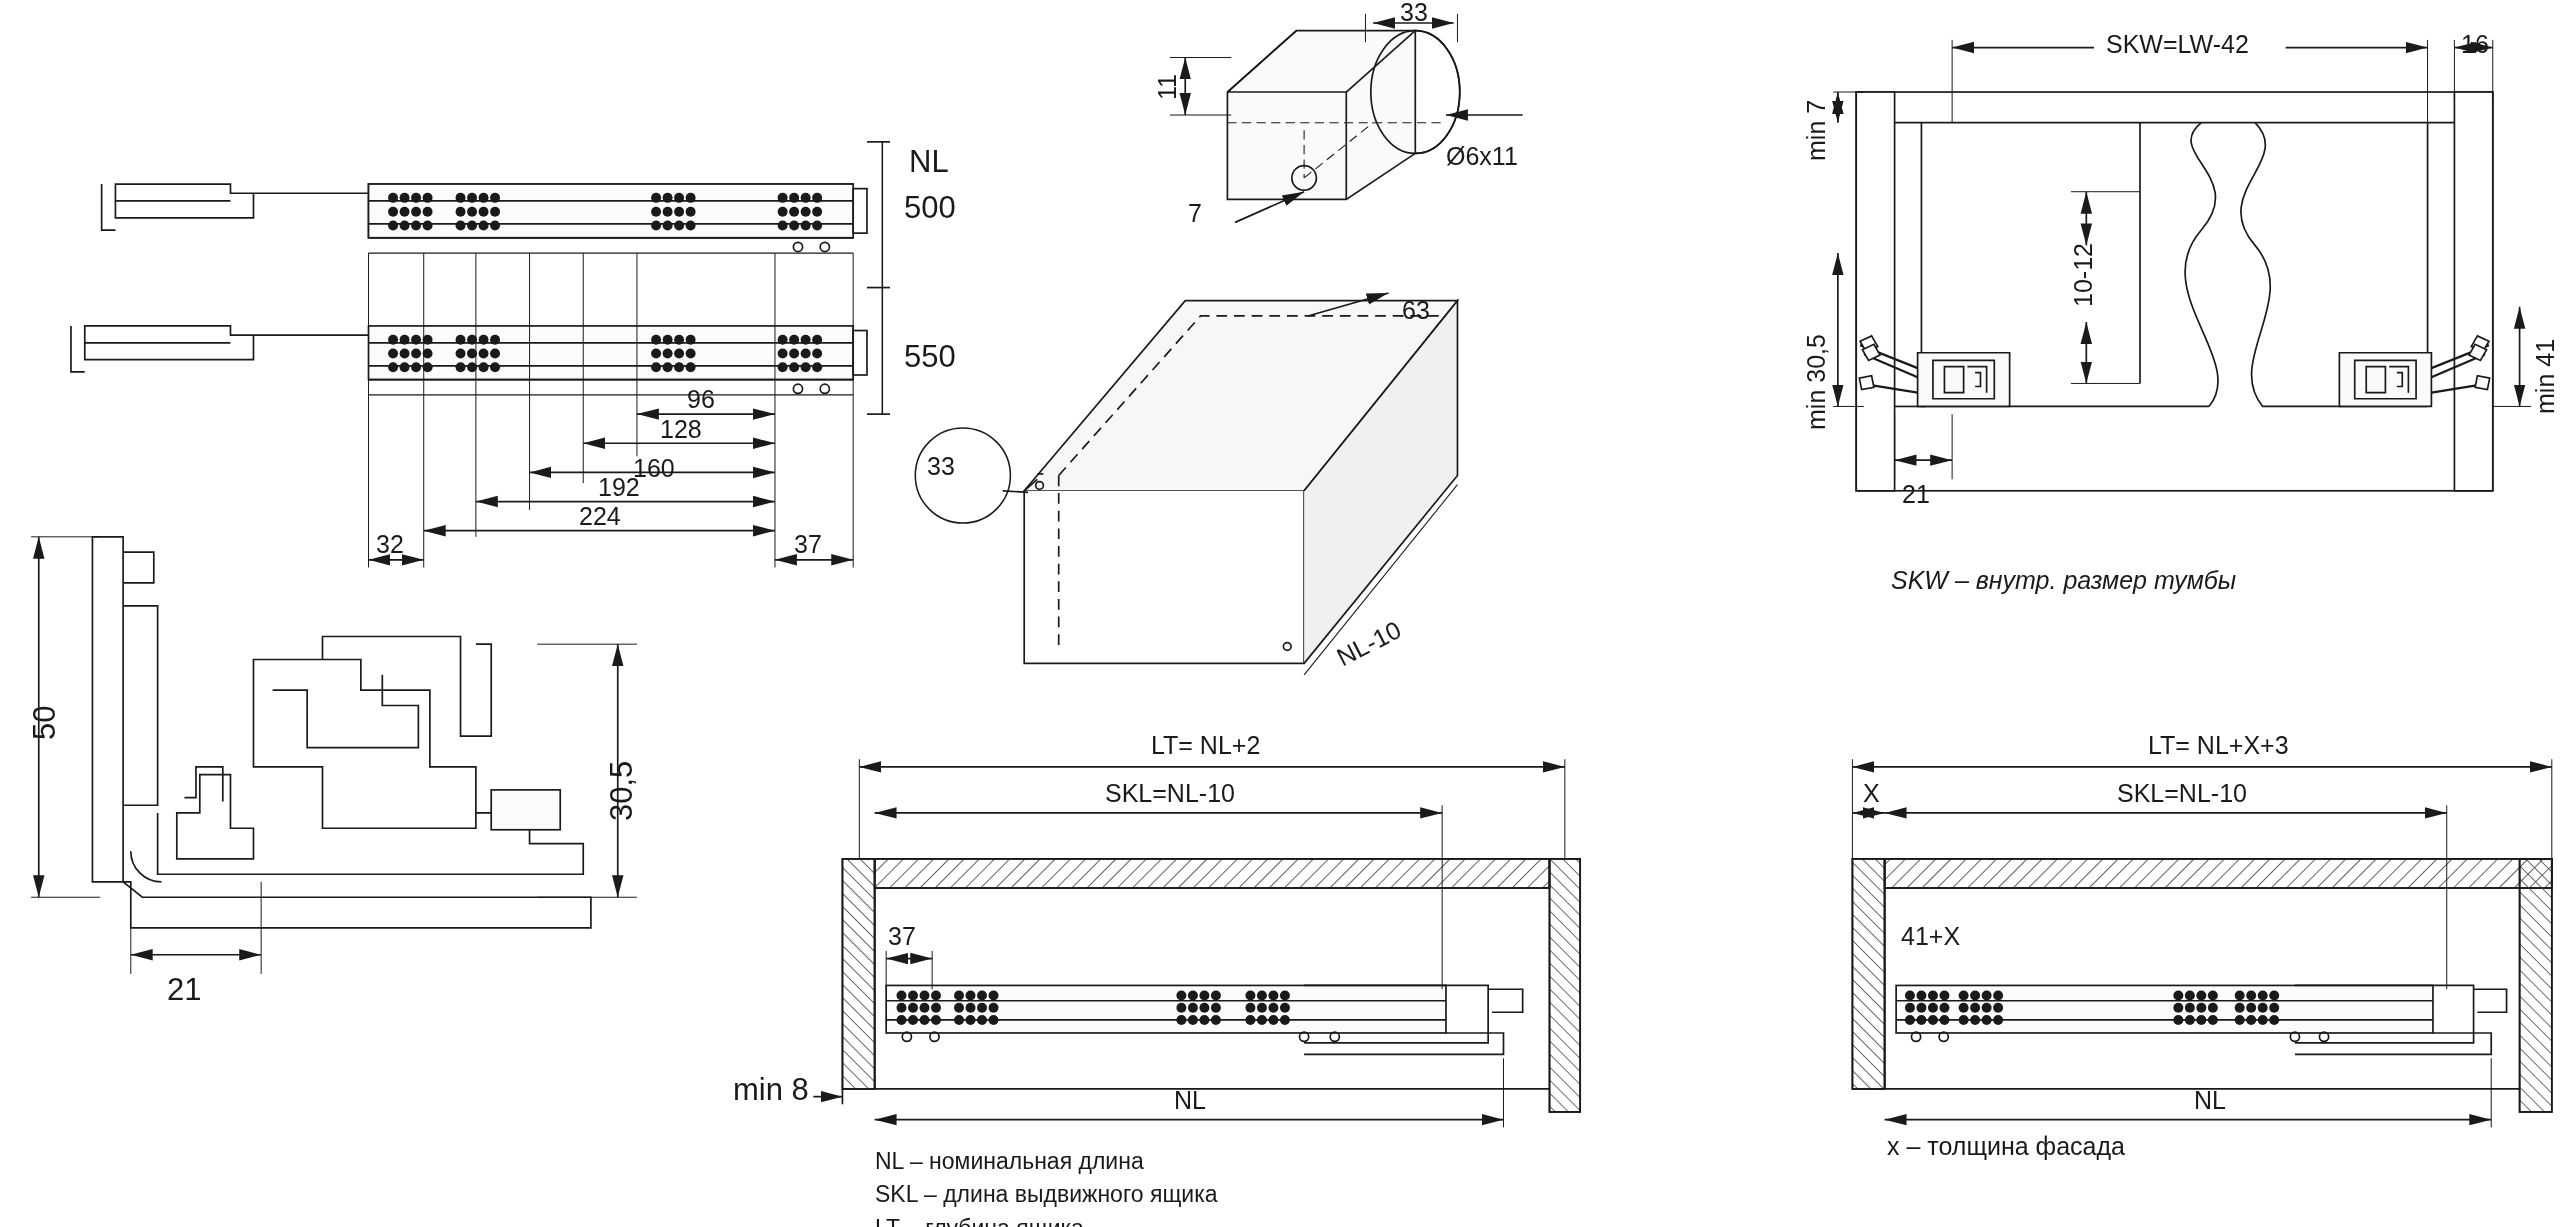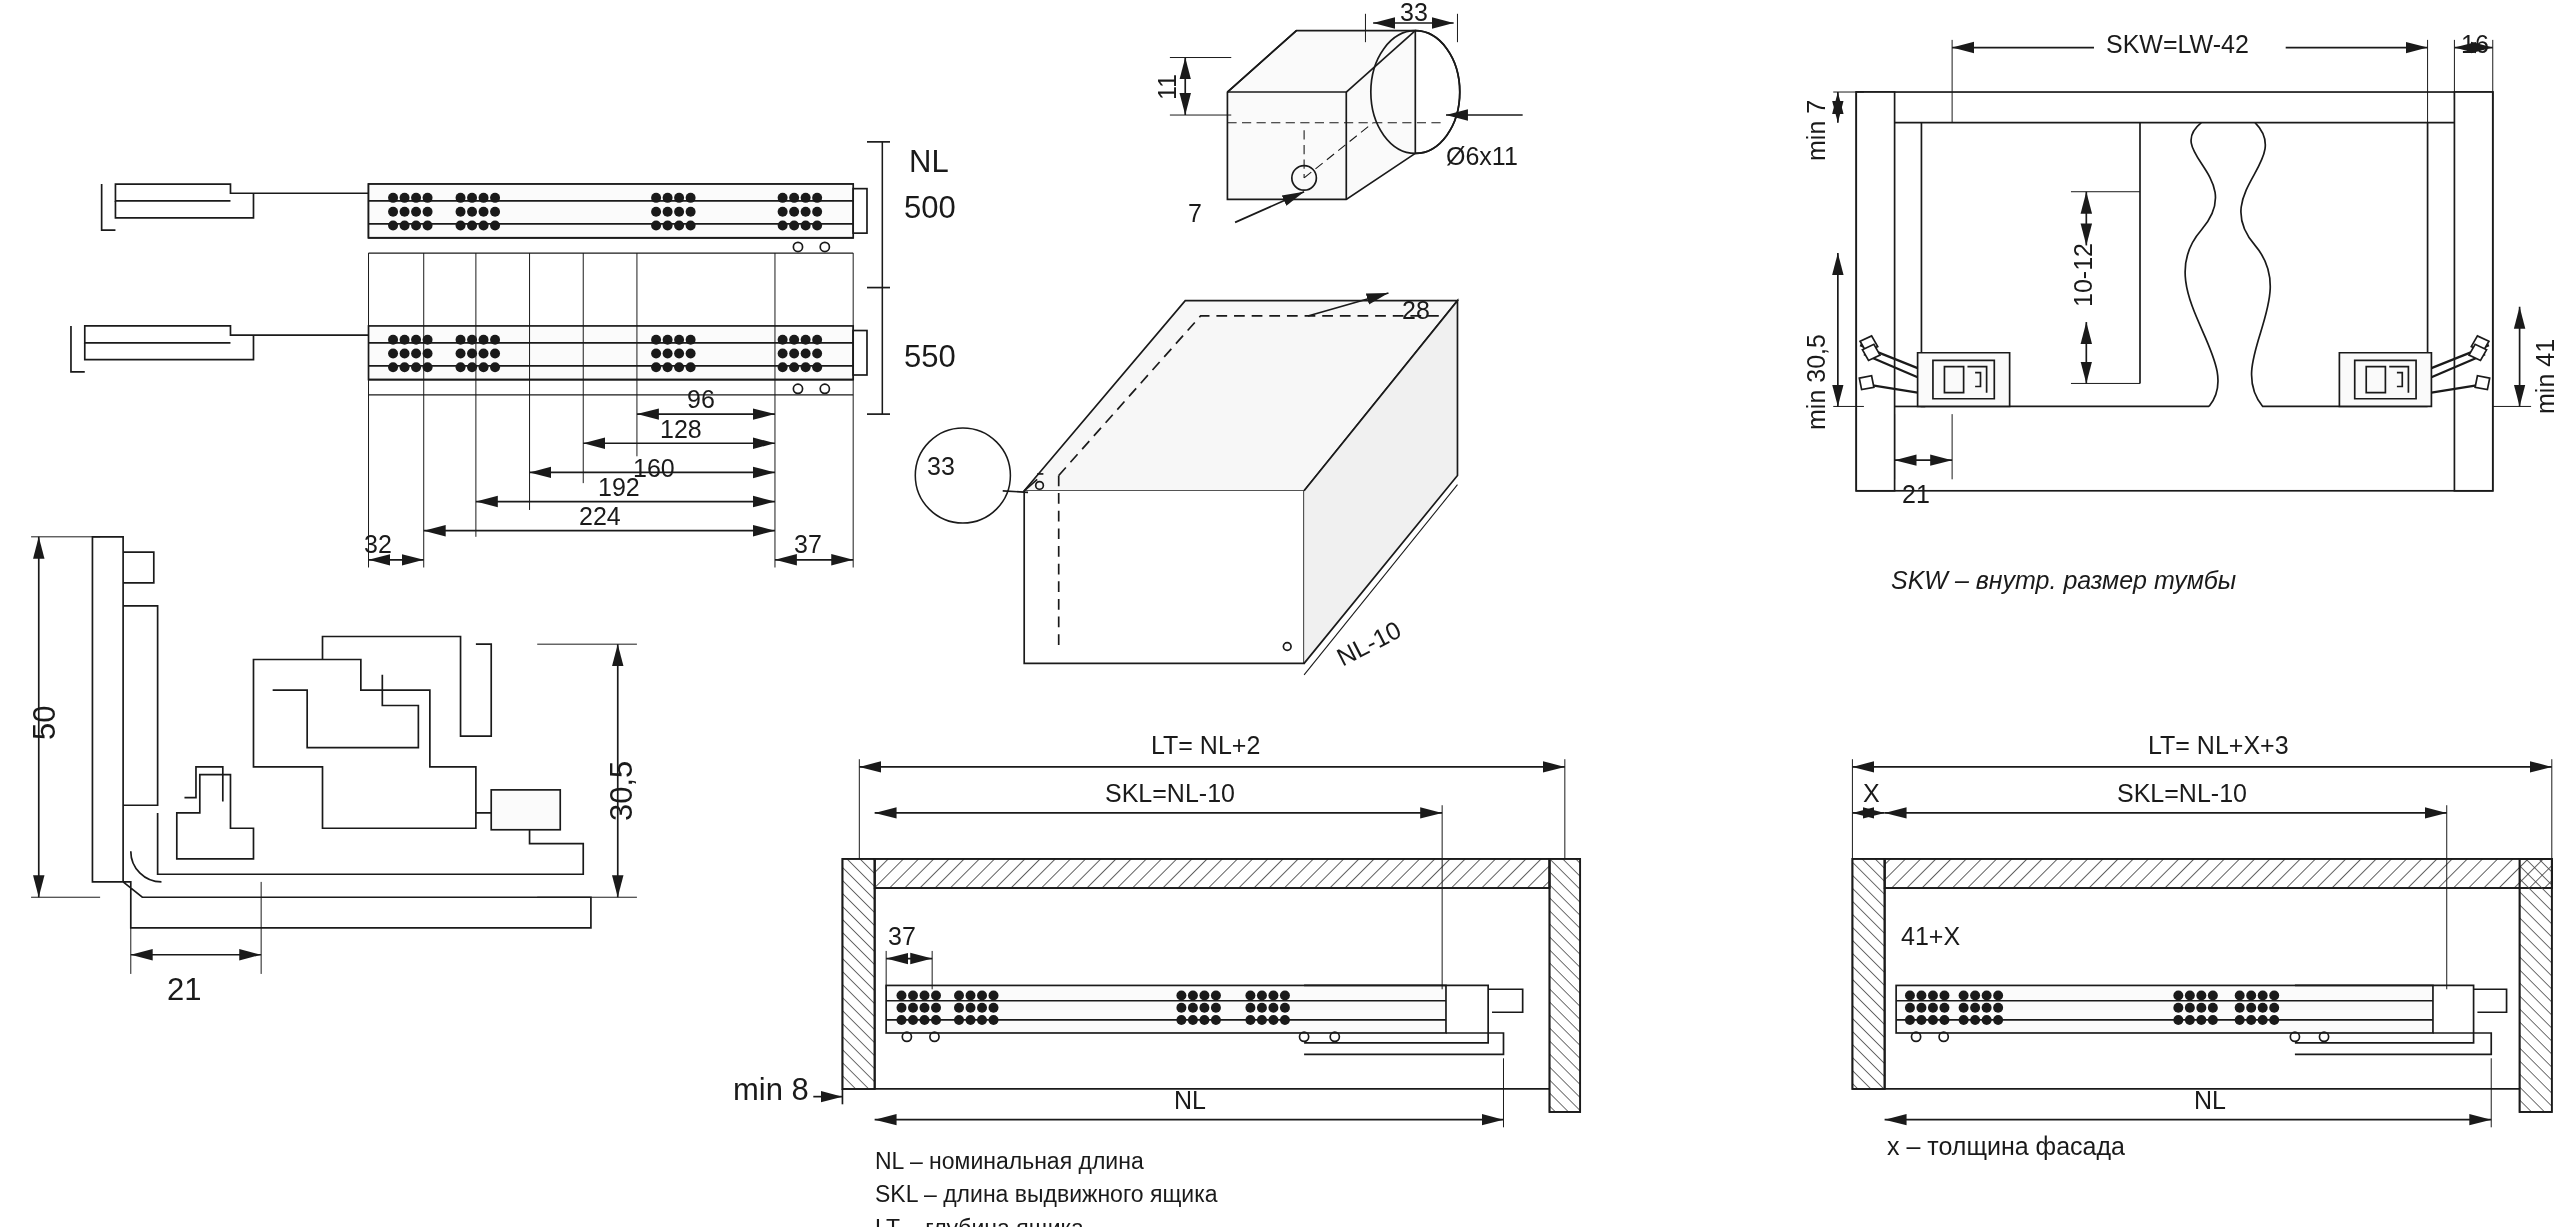--- a/index.html
+++ b/index.html
@@ -493,33 +493,33 @@
   </svg>
 
   <div class="lbl big" style="left:909px; top:146px;">NL</div>
   <div class="lbl big" style="left:904px; top:192px;">500</div>
   <div class="lbl big" style="left:904px; top:341px;text-align:center;">550</div>
   <div class="lbl mid" style="left:687px; top:387px;">96</div>
   <div class="lbl mid" style="left:660px; top:417px;">128</div>
   <div class="lbl mid" style="left:633px; top:456px;">160</div>
   <div class="lbl mid" style="left:598px; top:475px;">192</div>
   <div class="lbl mid" style="left:579px; top:504px;">224</div>
-  <div class="lbl mid" style="left:364px; top:532px;">32</div>
+  <div class="lbl mid" style="left:376px; top:532px;">32</div>
   <div class="lbl mid" style="left:794px; top:532px;">37</div>
 
   <div class="lbl big rot90" style="left:29px; top:740px;">50</div>
   <div class="lbl big rot90" style="left:606px; top:821px;">30,5</div>
   <div class="lbl big" style="left:167px; top:974px;">21</div>
 
   <div class="lbl mid" style="left:1400px; top:0px;">33</div>
   <div class="lbl mid rot90" style="left:1155px; top:100px;">11</div>
   <div class="lbl mid" style="left:1188px; top:201px;">7</div>
   <div class="lbl mid" style="left:1446px; top:144px;">Ø6x11</div>
 
-  <div class="lbl mid" style="left:1402px; top:298px;">28</div>
+  <div class="lbl mid" style="left:1402px; top:298px;">63</div>
   <div class="lbl mid" style="left:927px; top:454px;">33</div>
   <div class="lbl mid rotdiag" style="left:1333px; top:648px;">NL-10</div>
 
   <div class="lbl mid" style="left:2106px; top:32px;">SKW=LW-42</div>
   <div class="lbl mid" style="left:2461px; top:32px;">16</div>
   <div class="lbl mid rot90" style="left:1804px; top:161px;">min 7</div>
   <div class="lbl mid rot90" style="left:2071px; top:307px;">10-12</div>
   <div class="lbl mid rot90" style="left:1804px; top:430px;">min 30,5</div>
   <div class="lbl mid rot90" style="left:2533px; top:414px;">min 41</div>
   <div class="lbl mid" style="left:1902px; top:482px;">21</div>

